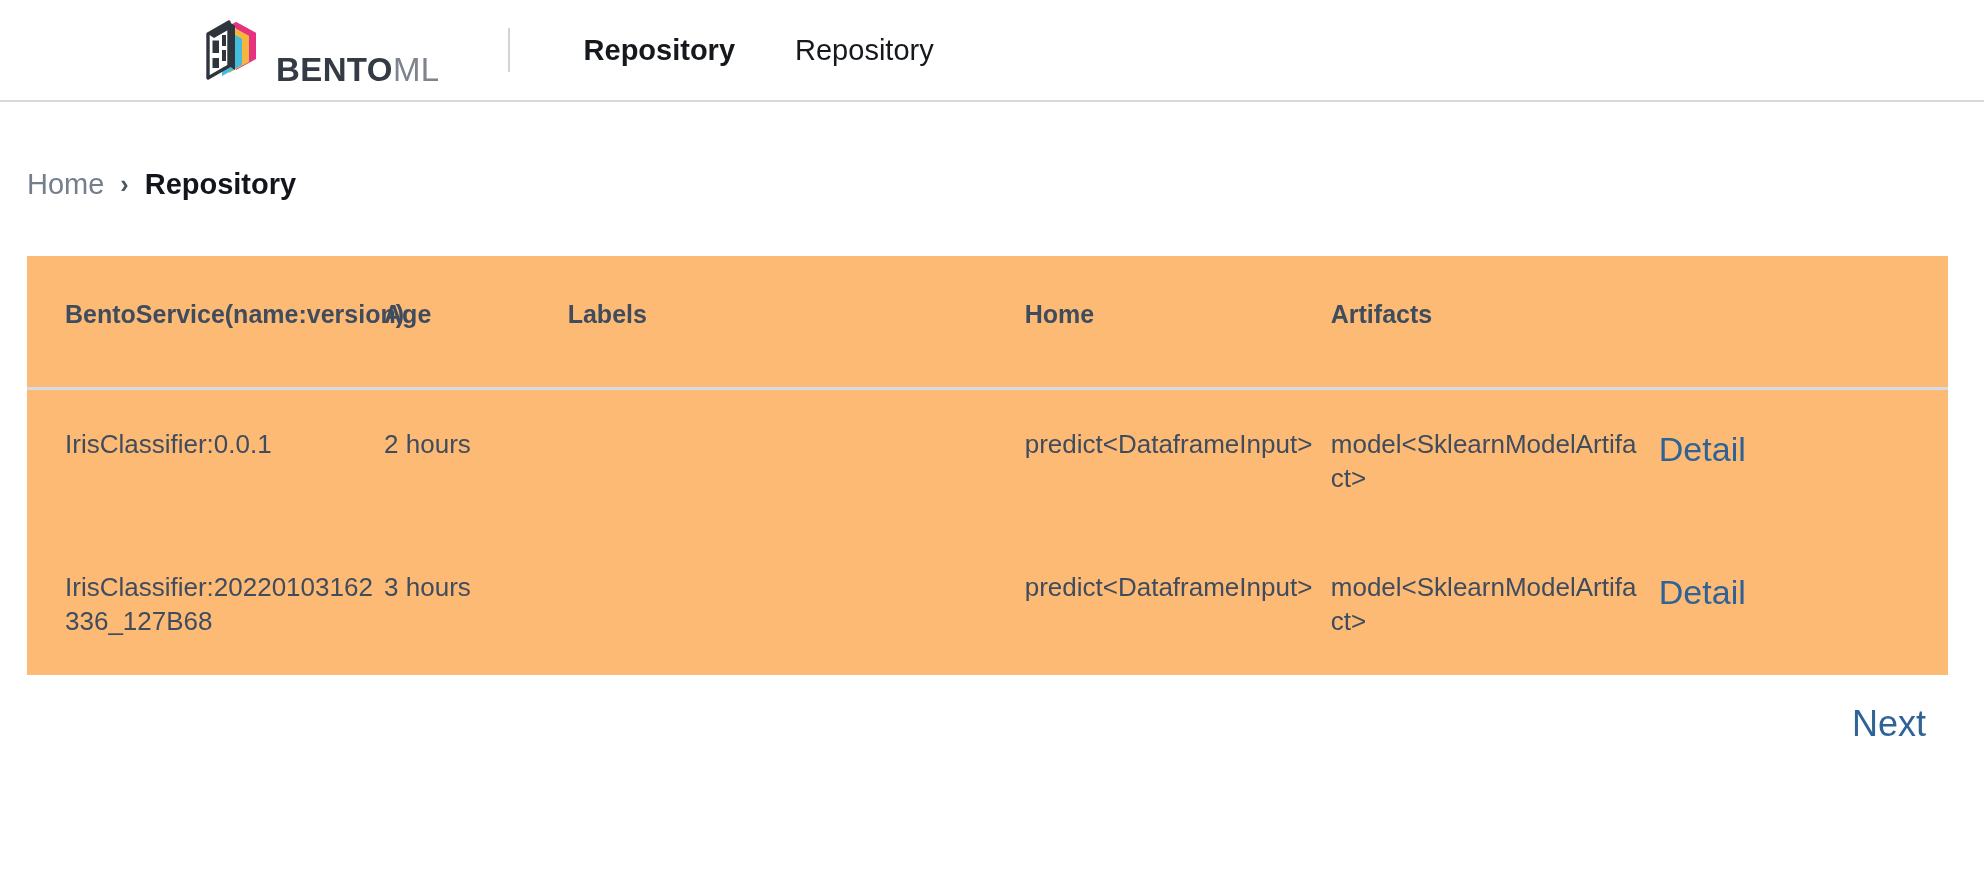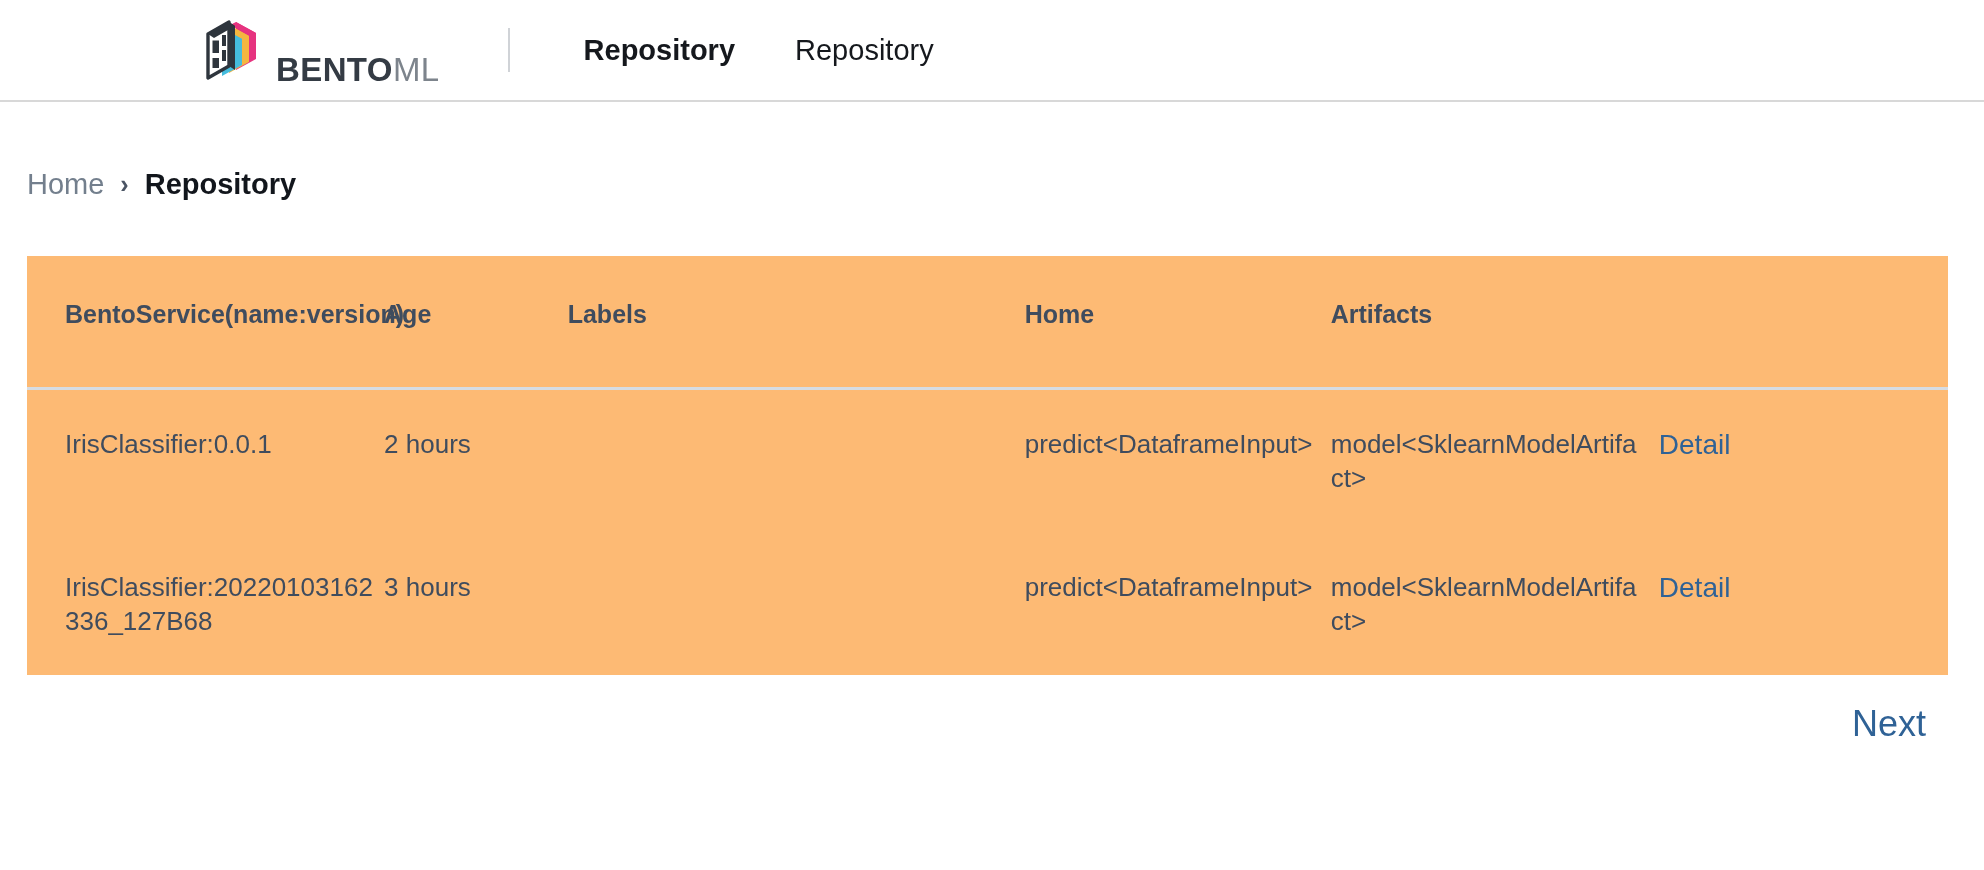--- a/index.html
+++ b/index.html
@@ -126,21 +126,21 @@
   .col-age     { width: 180px; }
   .col-labels  { width: 448px; }
   .col-apis    { width: 300px; }
   .col-arts    { width: 300px; margin-left: 43px; }
   .col-action  { width: 305px; }
 
   th.col-name { padding-left: 38px !important; }
 
   .detail-link {
     color: #2f6296;
-    font-size: 28px;
+    font-size: 34px;
     cursor: pointer;
     white-space: nowrap;
   }
   .action-cell { padding-left: 22px !important; }
 
   
   .pagination {
     width: 1921px;
     margin-left: 27px;
     margin-top: 28px;

